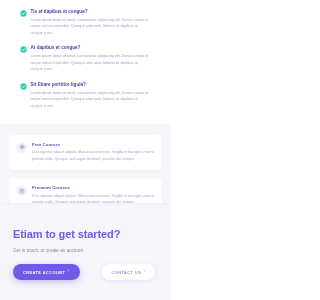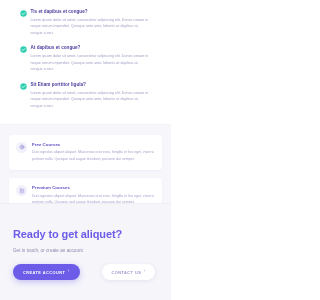--- a/index.html
+++ b/index.html
@@ -239,21 +239,21 @@
       </span>
       <div class="course-body">
         <p class="course-title">Premium Courses</p>
         <p class="course-desc">Duis egestas aliquet aliquet. Maecenas erat eros, fringilla et leo eget, viverra pretium nulla. Quisque sed augue tincidunt, posuere dui semper.</p>
       </div>
     </div>
 
   </section>
 
   <section class="cta-section">
-    <h2 class="cta-title">Ready to get aliquet?</h2>
+    <h2 class="cta-title">Etiam to get started?</h2>
     <p class="cta-sub">Get in touch, or create an account</p>
     <div class="cta-actions">
       <button class="btn btn-primary">
         <span>Create Account</span>
         <span class="arrow">›</span>
       </button>
       <button class="btn btn-secondary">
         <span>Contact Us</span>
         <span class="arrow">›</span>
       </button>

